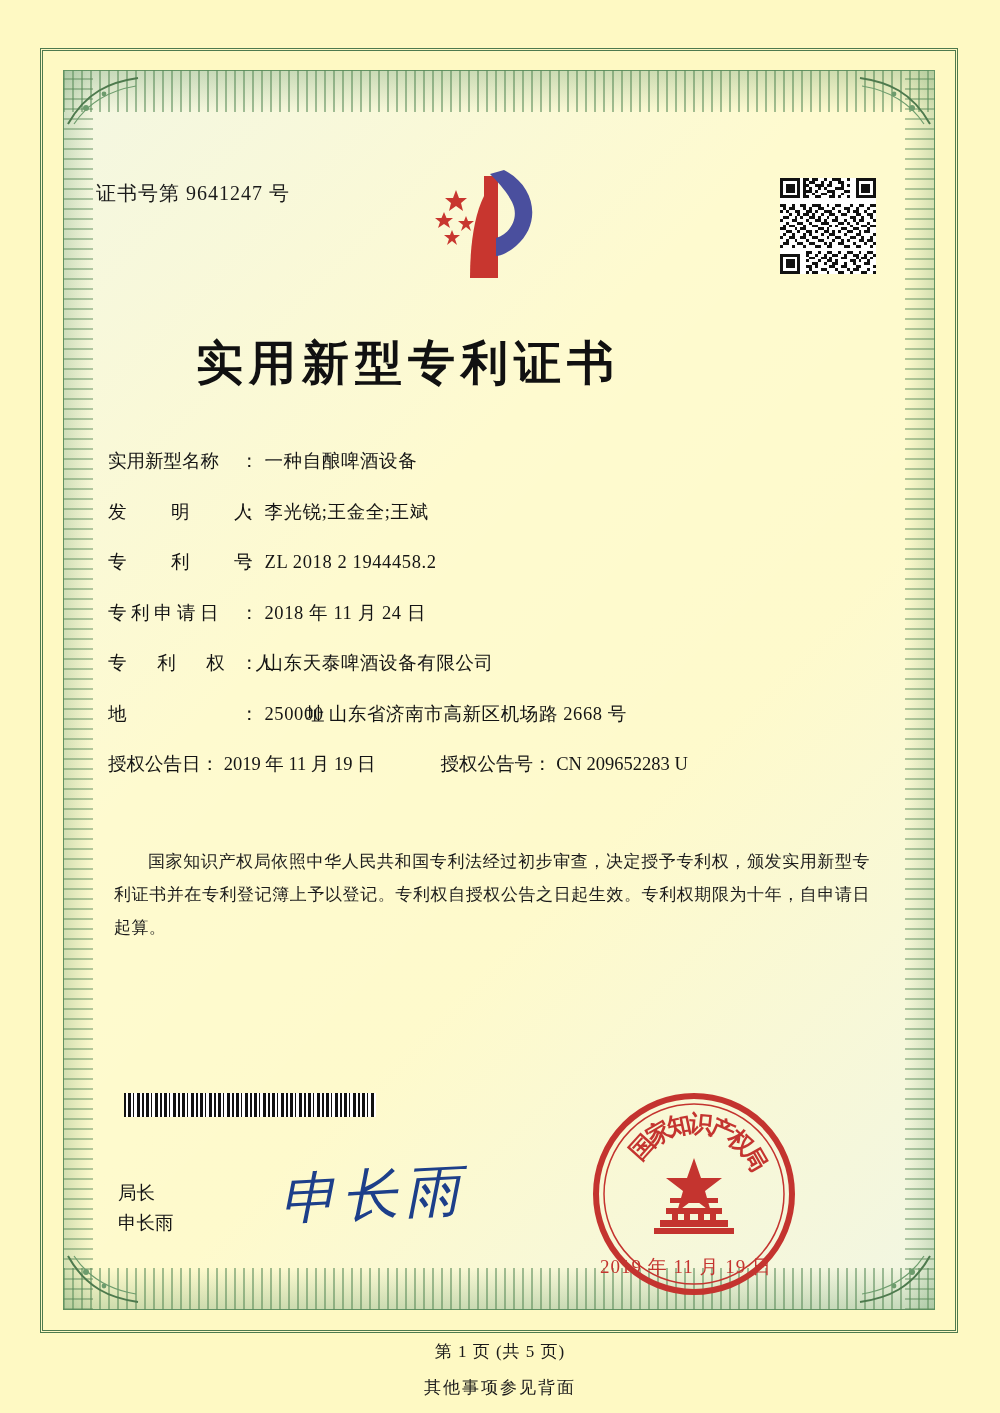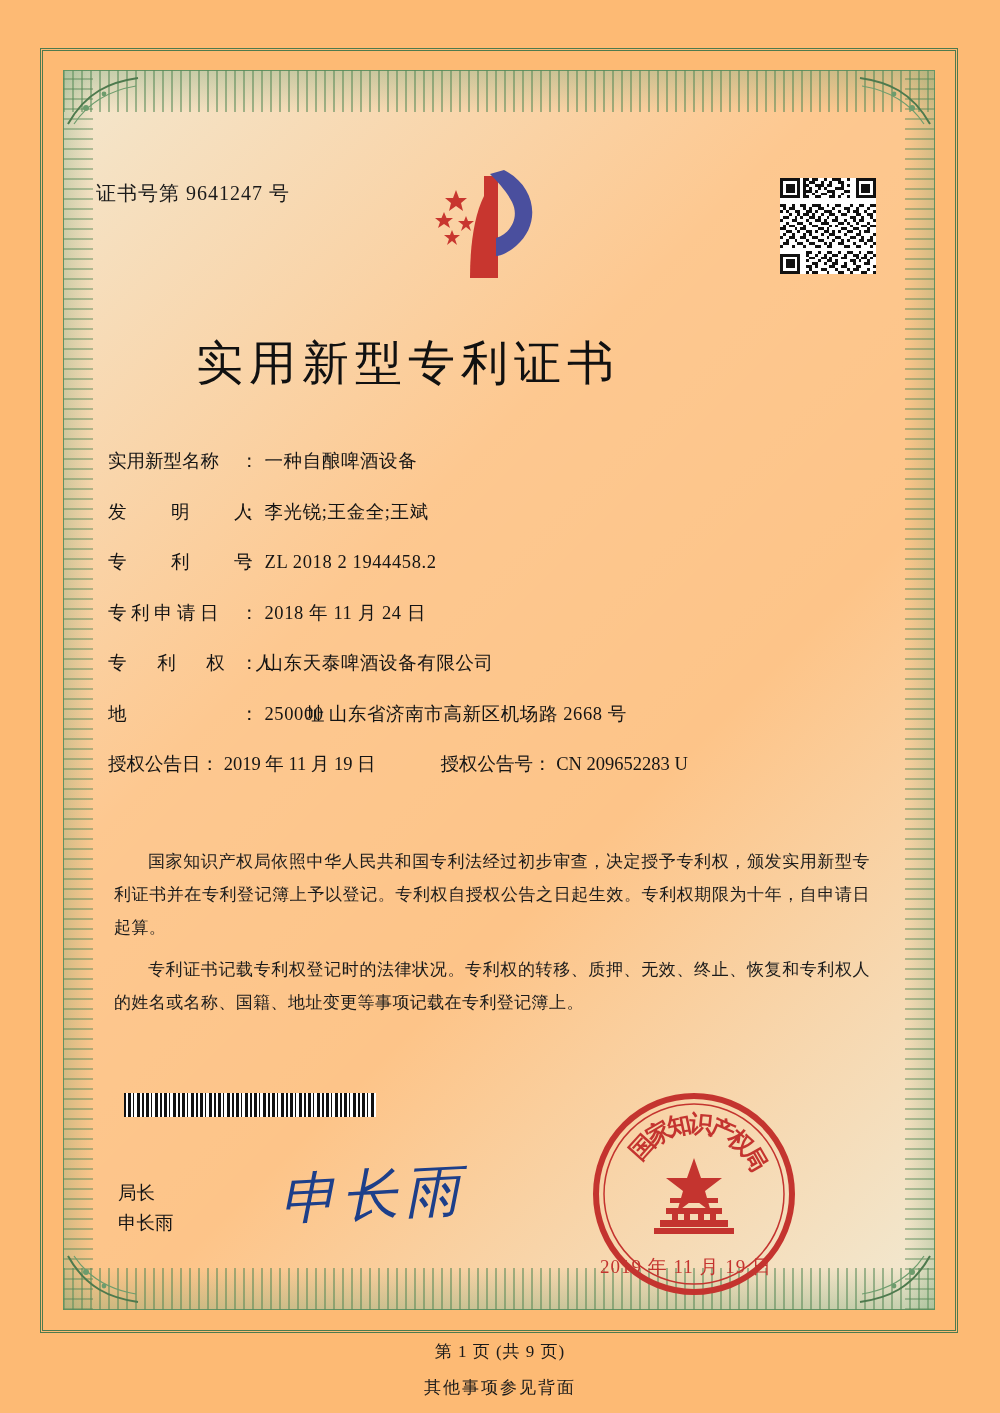--- a/index.html
+++ b/index.html
@@ -8,21 +8,21 @@
     background: #ffffff;
   }
   body {
     font-family: "Liberation Serif", "DejaVu Serif", serif;
   }
   .page {
     position: relative;
     width: 1000px;
     height: 1413px;
     margin: 0 auto;
-    background: #fdba74;
+    background: #fef9c3;
     overflow: hidden;
   }
   
   .border-outer {
     position: absolute;
     left: 40px;
     top: 48px;
     width: 918px;
     height: 1285px;
     border: 3px double #4e7a4e;
@@ -101,21 +101,21 @@
   }
 
   
   .title {
     position: absolute;
     left: 0;
     top: 332px;
     width: 816px;
     text-align: center;
     font-size: 47px;
-    font-weight: normal;
+    font-weight: bold;
     letter-spacing: 6px;
     color: #111;
     font-family: "DejaVu Serif", "Liberation Serif", serif;
   }
 
   
   .fields {
     position: absolute;
     left: 108px;
     top: 448px;
@@ -593,21 +593,20 @@
       </span>
       <span class="second">
         <span>授权公告号</span><span>：</span>
         <span>CN 209652283 U</span>
       </span>
     </div>
   </div>
 
   <div class="body-text">
     <p>国家知识产权局依照中华人民共和国专利法经过初步审查，决定授予专利权，颁发实用新型专利证书并在专利登记簿上予以登记。专利权自授权公告之日起生效。专利权期限为十年，自申请日起算。</p>
-    <p>专利证书记载专利权登记时的法律状况。专利权的转移、质押、无效、终止、恢复和专利权人的姓名或名称、国籍、地址变更等事项记载在专利登记簿上。</p>
   </div>
 
   <div class="barcode"></div>
 
   <div class="sign-label">
     <div>局长</div>
     <div>申长雨</div>
   </div>
   <div class="signature">申长雨</div>
 
@@ -634,16 +633,16 @@
         <text x="106" y="44" text-anchor="middle" transform="rotate(-12 106 106)">知</text>
         <text x="106" y="44" text-anchor="middle" transform="rotate(6 106 106)">识</text>
         <text x="106" y="44" text-anchor="middle" transform="rotate(24 106 106)">产</text>
         <text x="106" y="44" text-anchor="middle" transform="rotate(42 106 106)">权</text>
         <text x="106" y="44" text-anchor="middle" transform="rotate(60 106 106)">局</text>
       </g>
     </svg>
   </div>
   <div class="seal-date">2019 年 11 月 19 日</div>
 
-  <div class="page-no">第 1 页 (共 9 页)</div>
+  <div class="page-no">第 1 页 (共 5 页)</div>
   <div class="footnote">其他事项参见背面</div>
 
 </div>
 
 </body></html>

